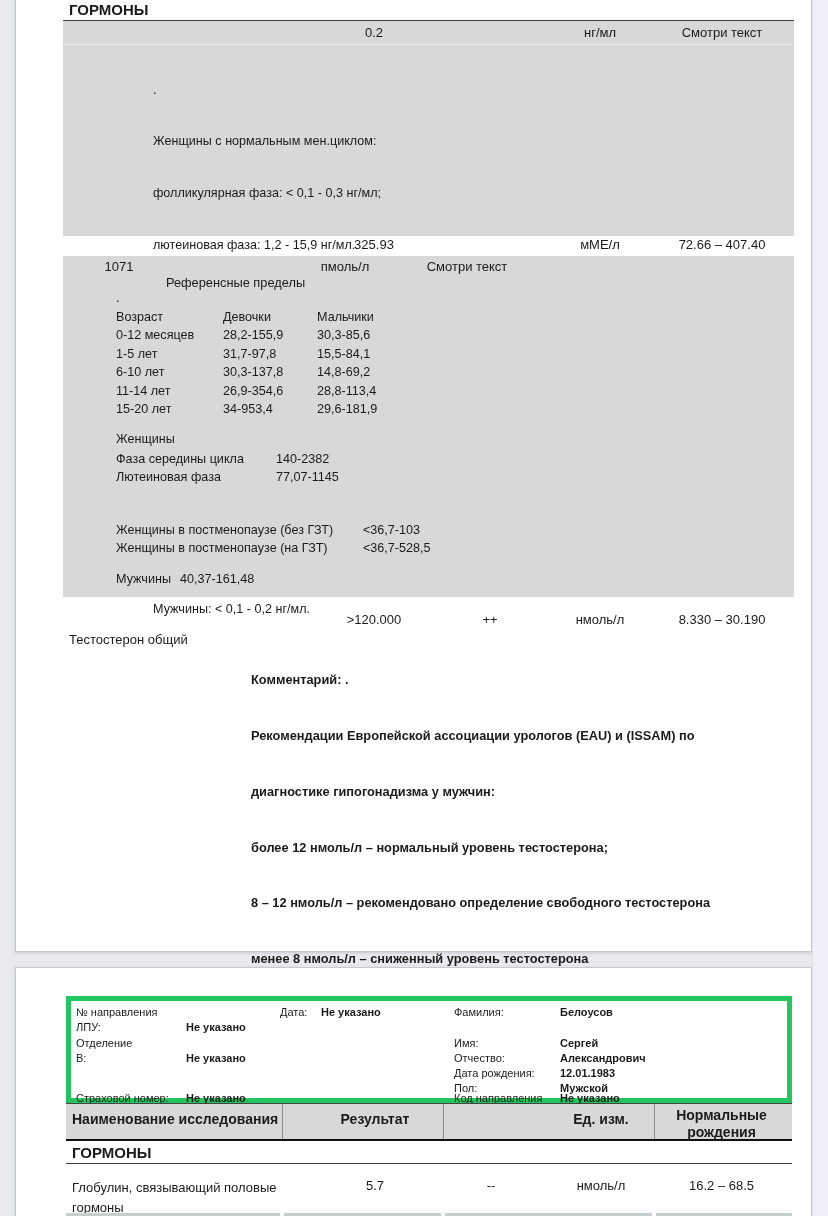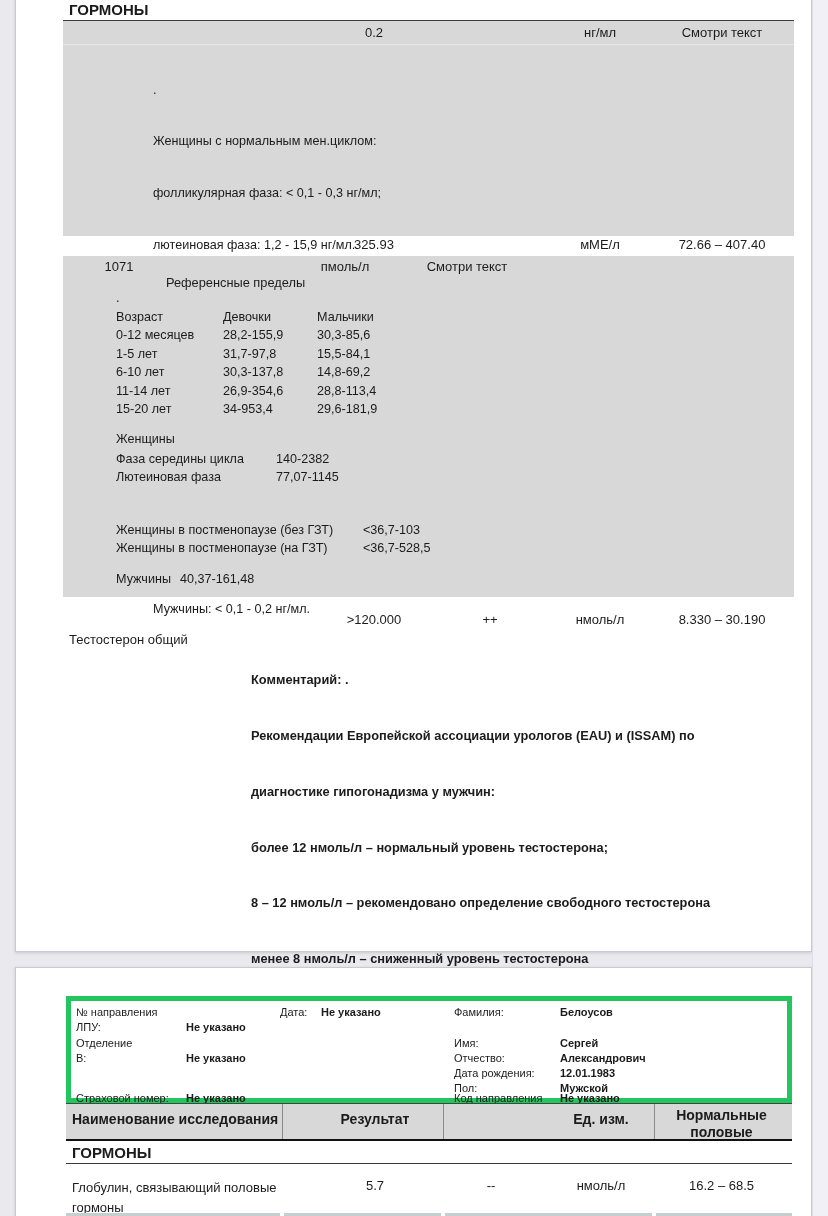--- a/index.html
+++ b/index.html
@@ -216,21 +216,21 @@
     </div>
 
     <div class="hdr-row">
       <div class="trow2">
         <span class="c1">Наименование исследования</span>
         <span class="c2">Результат</span>
         <span class="c3"></span>
         <span class="c4">Ед. изм.</span>
         <span class="c5">
           <div>Нормальные</div>
-          <div>половые</div>
+          <div>рождения</div>
         </span>
       </div>
       <div class="vsep" style="left:216px;"></div>
       <div class="vsep" style="left:377px;"></div>
       <div class="vsep" style="left:588px;"></div>
     </div>
 
     <div class="abs sec-title" style="left:50px;top:175px;width:726px;">ГОРМОНЫ</div>
 
     <div class="trow3" style="top:210px;">

